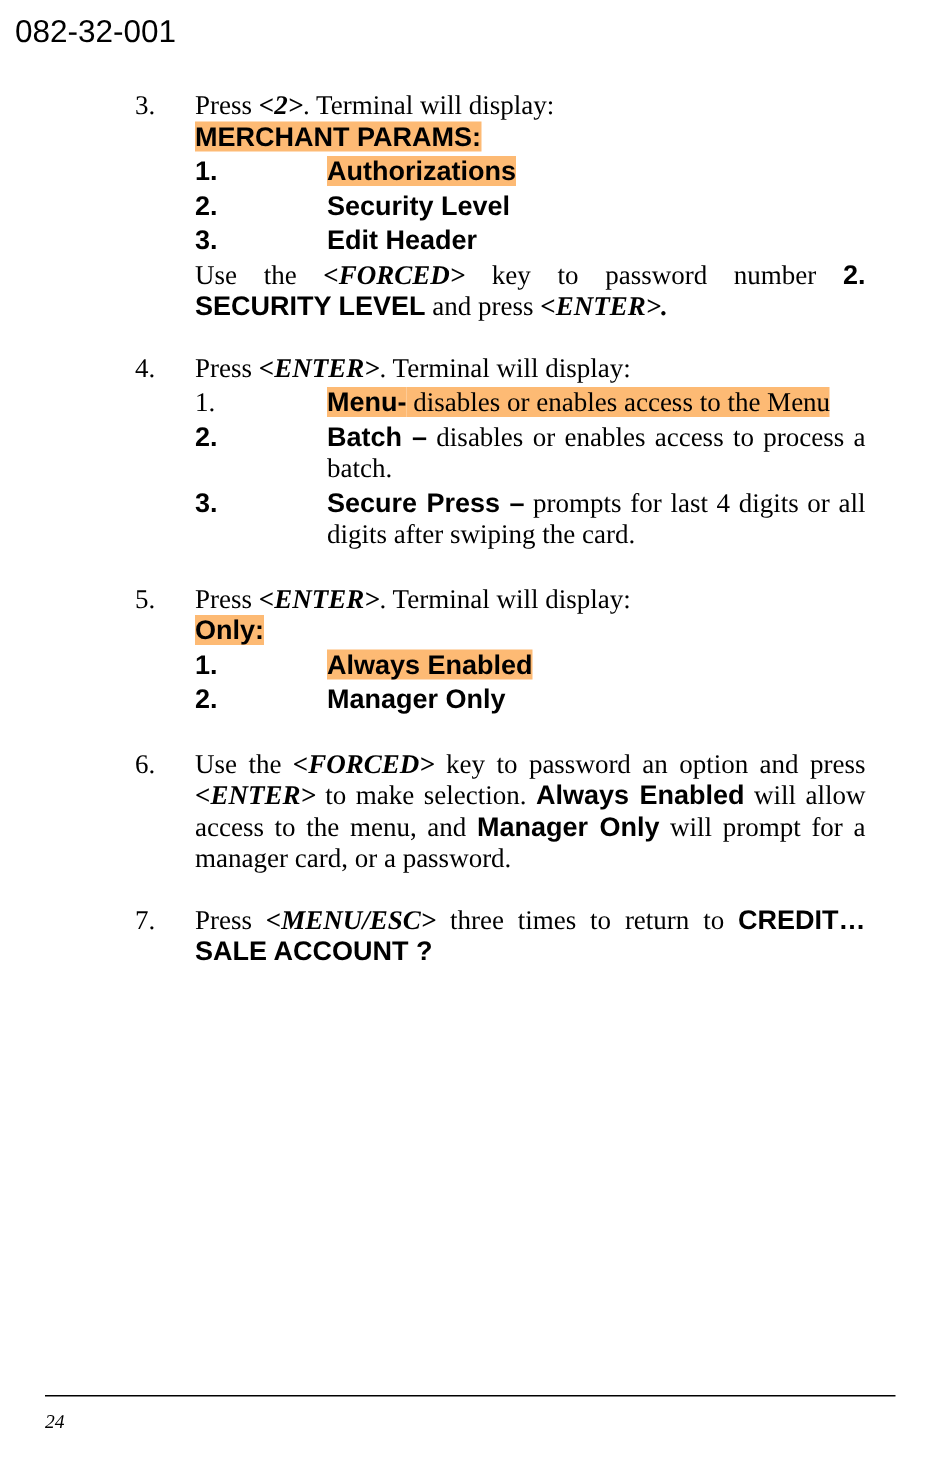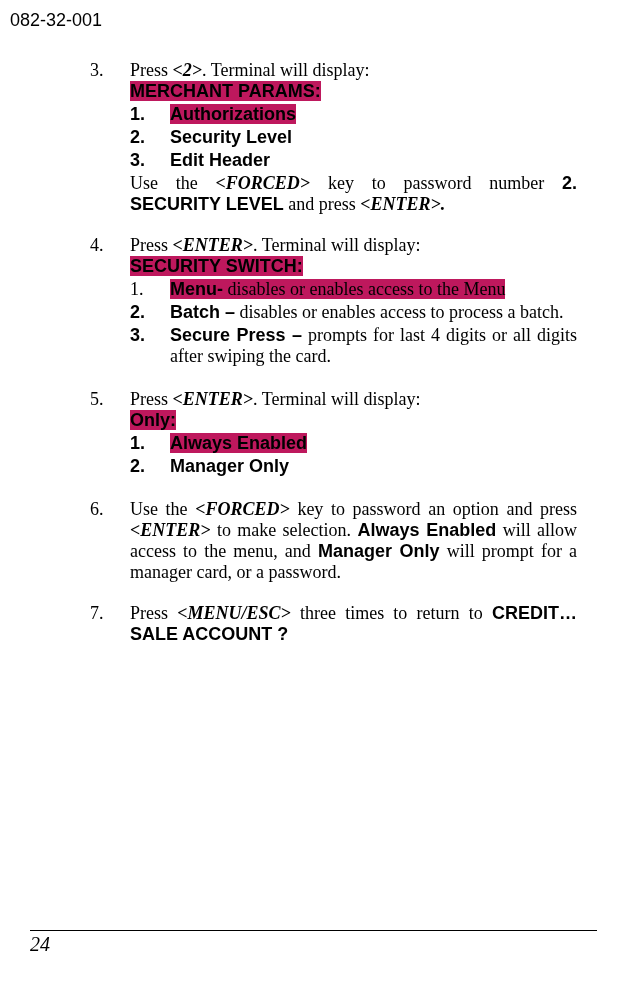--- a/index.html
+++ b/index.html
@@ -8,21 +8,21 @@
       height: 981px;
       background: #fff;
       font-family: "Times New Roman", Times, serif;
       font-size: 18px;
       color: #000;
       position: relative;
       padding: 20px 40px 40px 40px;
     }
     .doc-id {
       font-family: Arial, Helvetica, sans-serif;
-      font-size: 18px;
+      font-size: 21px;
       position: absolute;
       top: 10px;
       left: 10px;
     }
     .content {
       margin-top: 40px;
       margin-left: 50px;
       margin-right: 10px;
     }
     .step {
@@ -32,51 +32,51 @@
     .step-num {
       width: 40px;
       flex-shrink: 0;
     }
     .step-body {
       flex: 1;
       text-align: justify;
     }
     .sans    { font-family: Arial, Helvetica, sans-serif; font-weight: bold; }
     .ital-b  { font-style: italic; font-weight: bold; }
-    .hl      { background: #be185d; }
+    .hl      { background: #fdba74; }
     .sublist {
       margin-top: 2px;
     }
     .subitem {
       display: flex;
       margin-bottom: 2px;
     }
     .subitem .n {
       width: 40px;
       flex-shrink: 0;
       font-family: Arial, Helvetica, sans-serif;
       font-weight: bold;
     }
     .subitem .n.serifnum {
       font-family: "Times New Roman", Times, serif;
       font-weight: normal;
     }
-    .subitem .t { flex: 1; text-align: justify; }
+    .subitem .t { flex: 1; text-align: justify; margin-left: 48px; }
     .footer-line {
       position: absolute;
       left: 30px; right: 30px;
       bottom: 50px;
       border-top: 1px solid #000;
     }
     .footer {
       position: absolute;
       left: 30px; right: 30px;
       bottom: 25px;
       font-style: italic;
-      font-size: 20px;
+      font-size: 13px;
       display: flex;
       justify-content: space-between;
     }
     .footer .em-dash { font-style: normal; }
   </style>
 </head>
 <body>
 
 <div class="doc-id">082-32-001</div>
 
@@ -102,21 +102,20 @@
         </div>
       </div>
       <span>Use the </span><span class="ital-b">&lt;FORCED&gt;</span><span> key to password number </span><span class="sans">2. SECURITY LEVEL</span><span> and press </span><span class="ital-b">&lt;ENTER&gt;.</span>
     </div>
   </div>
 
   <div class="step">
     <div class="step-num">4.</div>
     <div class="step-body">
       <span>Press </span><span class="ital-b">&lt;ENTER&gt;</span><span>. Terminal will display:</span><br>
-      <span class="sans hl">SECURITY SWITCH:</span>
       <div class="sublist">
         <div class="subitem">
           <div class="n serifnum">1.</div>
           <div class="t"><span class="sans hl">Menu-</span><span class="hl"> disables or enables access to the Menu</span></div>
         </div>
         <div class="subitem">
           <div class="n">2.</div>
           <div class="t"><span class="sans">Batch –</span><span> disables or enables access to process a batch.</span></div>
         </div>
         <div class="subitem">

